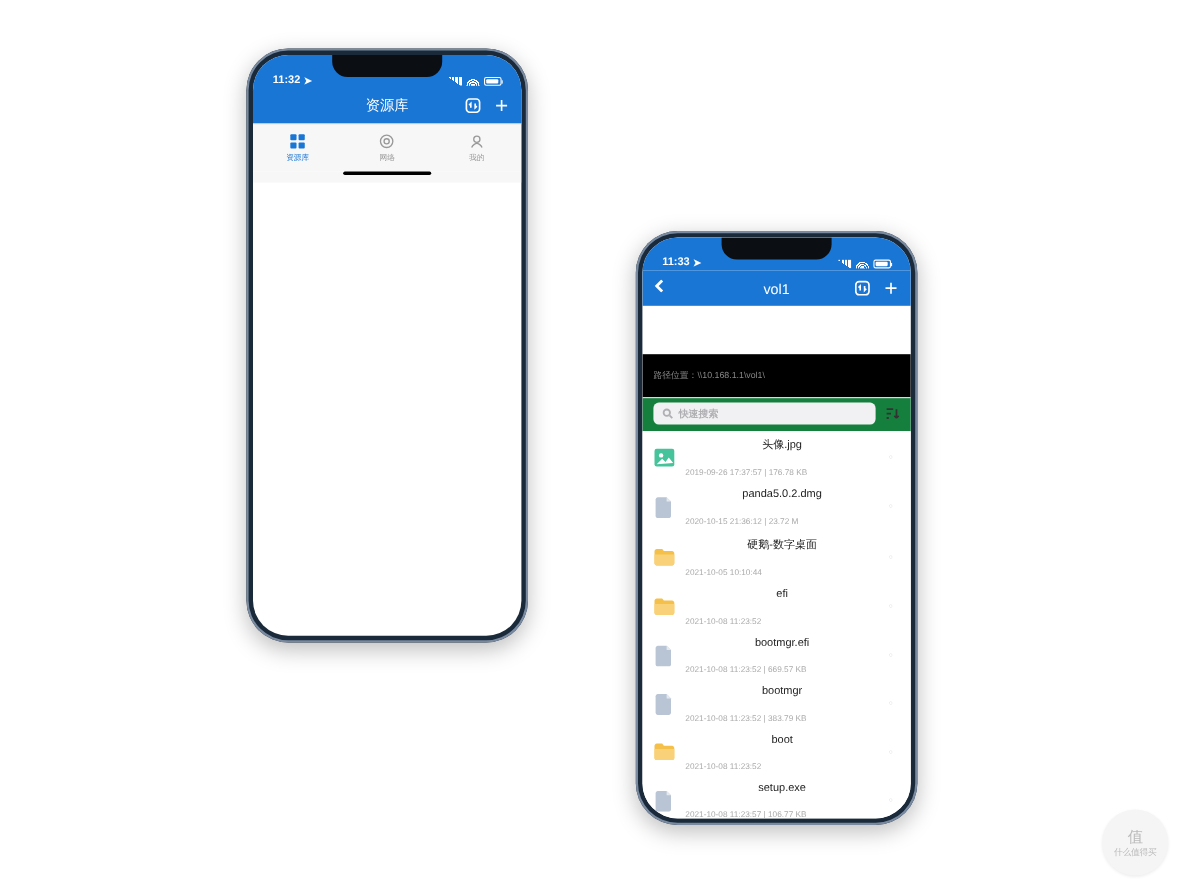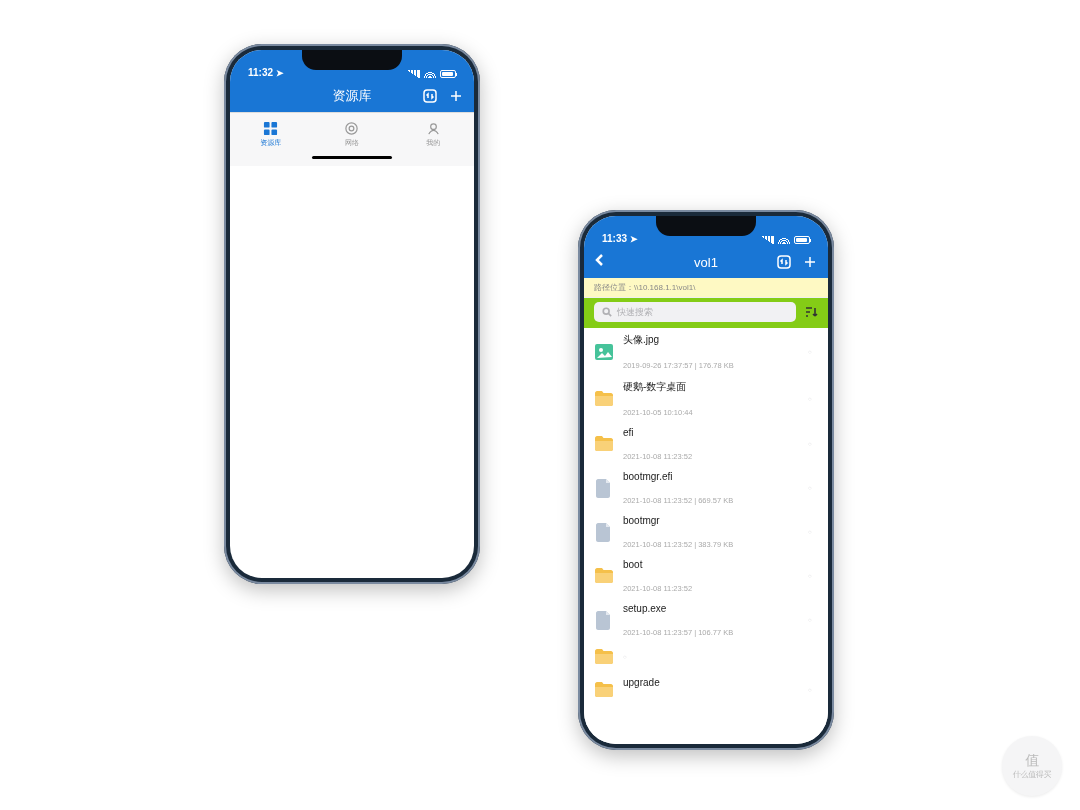--- a/index.html
+++ b/index.html
@@ -81,33 +81,33 @@
   .tabbar {
     height:44px; background:#f7f7f8; border-top:1px solid #ddd; display:flex; 
   }
   .tabbar-item { flex:1; display:flex; flex-direction:column; align-items:center; justify-content:center; gap:2px; font-size:7px; color:#999; }
   .tabbar-item.active { color:#1976d5; }
   .tabbar-item svg { width:15px; height:15px; }
   .home-indicator { height:5px; background:transparent; }
   .home-indicator::after { content:""; display:block; width:80px; height:3px; background:#000; border-radius:2px; margin:0 auto; }
 
   
-  .path-bar { font-size:8px; color:#888; padding:4px 10px; background:#fef9c3; border-bottom:1px solid #f0f0f0;}
-  .search-row { display:flex; align-items:center; gap:8px; padding:4px 10px 6px; background:#84cc16; }
+  .path-bar { font-size:8px; color:#888; padding:14px 10px; background:#000000; border-bottom:1px solid #f0f0f0;margin-top:44px;}
+  .search-row { display:flex; align-items:center; gap:8px; padding:4px 10px 6px; background:#15803d;font-weight:bold; }
   .search-box { flex:1; background:#f1f1f3; border-radius:5px; height:20px; display:flex; align-items:center; padding:0 8px; gap:5px; font-size:9px; color:#b0b0b4; }
   .search-box svg { width:10px; height:10px; stroke:#b0b0b4; fill:none; stroke-width:2;}
   .sort-icon { width:14px; height:14px; color:#333;}
   .sort-icon svg { width:14px; height:14px; stroke:#333; fill:none; stroke-width:1.6;}
 
   .file-list { flex:1; overflow:hidden; background:#fff; }
   .file-row { display:flex; align-items:center; padding:5px 10px; gap:9px; }
   .file-row + .file-row { }
   .file-ico { width:20px; height:20px; flex-shrink:0; display:flex; align-items:center; justify-content:center;}
   .file-text { flex:1; min-width:0; }
-  .file-name { font-size:10px; color:#222; white-space:nowrap; overflow:hidden; text-overflow:ellipsis;}
+  .file-name { font-size:10px; color:#222; white-space:nowrap; overflow:hidden; text-overflow:ellipsis;text-align:center;}
   .file-meta { font-size:7.5px; color:#aaa; margin-top:14px; white-space:nowrap;}
   .file-more { width:10px; height:10px; color:#ccc; font-size:10px; display:flex; align-items:center;}
   .file-more::after { content:"○"; font-size:6px; color:#d5d5d8;}
 
   .watermark {
     position:absolute; right:18px; bottom:14px; width:60px; height:60px; border-radius:50%;
     background:#f5f5f6; display:flex; align-items:center; justify-content:center;
     font-size:8px; color:#bbb; text-align:center; line-height:1.2; letter-spacing:-0.3px;
     box-shadow:0 1px 3px rgba(0,0,0,0.08);
   }
@@ -250,20 +250,33 @@
               </svg>
             </span>
             <div class="file-text">
               <div class="file-name">头像.jpg</div>
               <div class="file-meta">2019-09-26 17:37:57 | 176.78 KB</div>
             </div>
             <span class="file-more"></span>
           </div>
           <div class="file-row">
             <span class="file-ico">
+              <svg viewBox="0 0 20 20" width="20" height="20">
+                <path fill="#b9c5d4" d="M4 1h8l4 4v13c0 1-1 2-2 2H4c-1 0-2-1-2-2V3c0-1 1-2 2-2z"></path>
+                <path fill="#e4e9f0" d="M12 1v4h4z"></path>
+              </svg>
+            </span>
+            <div class="file-text">
+              <div class="file-name">panda5.0.2.dmg</div>
+              <div class="file-meta">2020-10-15 21:36:12 | 23.72 M</div>
+            </div>
+            <span class="file-more"></span>
+          </div>
+          <div class="file-row">
+            <span class="file-ico">
               <svg viewBox="0 0 20 18" width="20" height="18">
                 <path fill="#f5c04a" d="M1 3c0-1 1-2 2-2h5l1.5 2H17c1 0 2 1 2 2v9c0 1-1 2-2 2H3c-1 0-2-1-2-2z"></path>
                 <path fill="#f9d178" d="M1 6h18v8c0 1-1 2-2 2H3c-1 0-2-1-2-2z"></path>
               </svg>
             </span>
             <div class="file-text">
               <div class="file-name">硬鹅-数字桌面</div>
               <div class="file-meta">2021-10-05 10:10:44</div>
             </div>
             <span class="file-more"></span>

